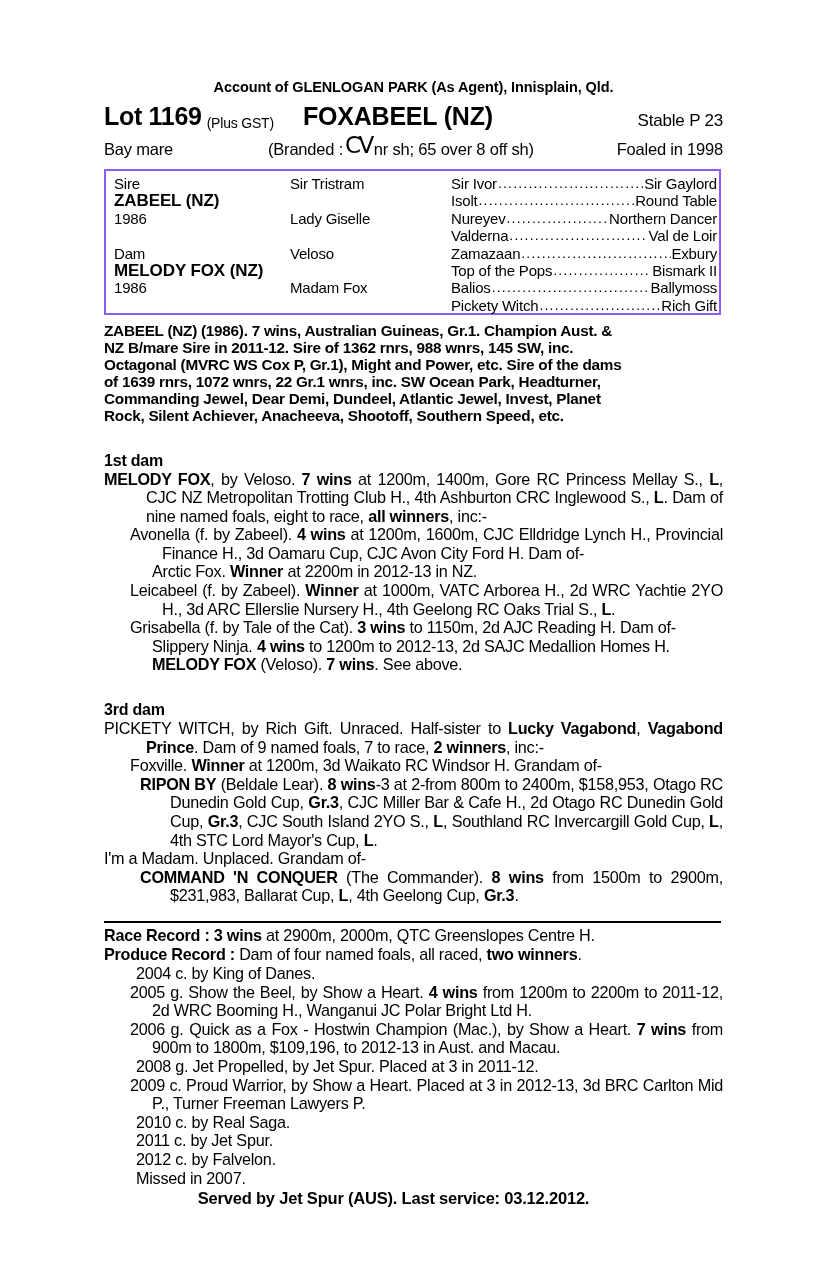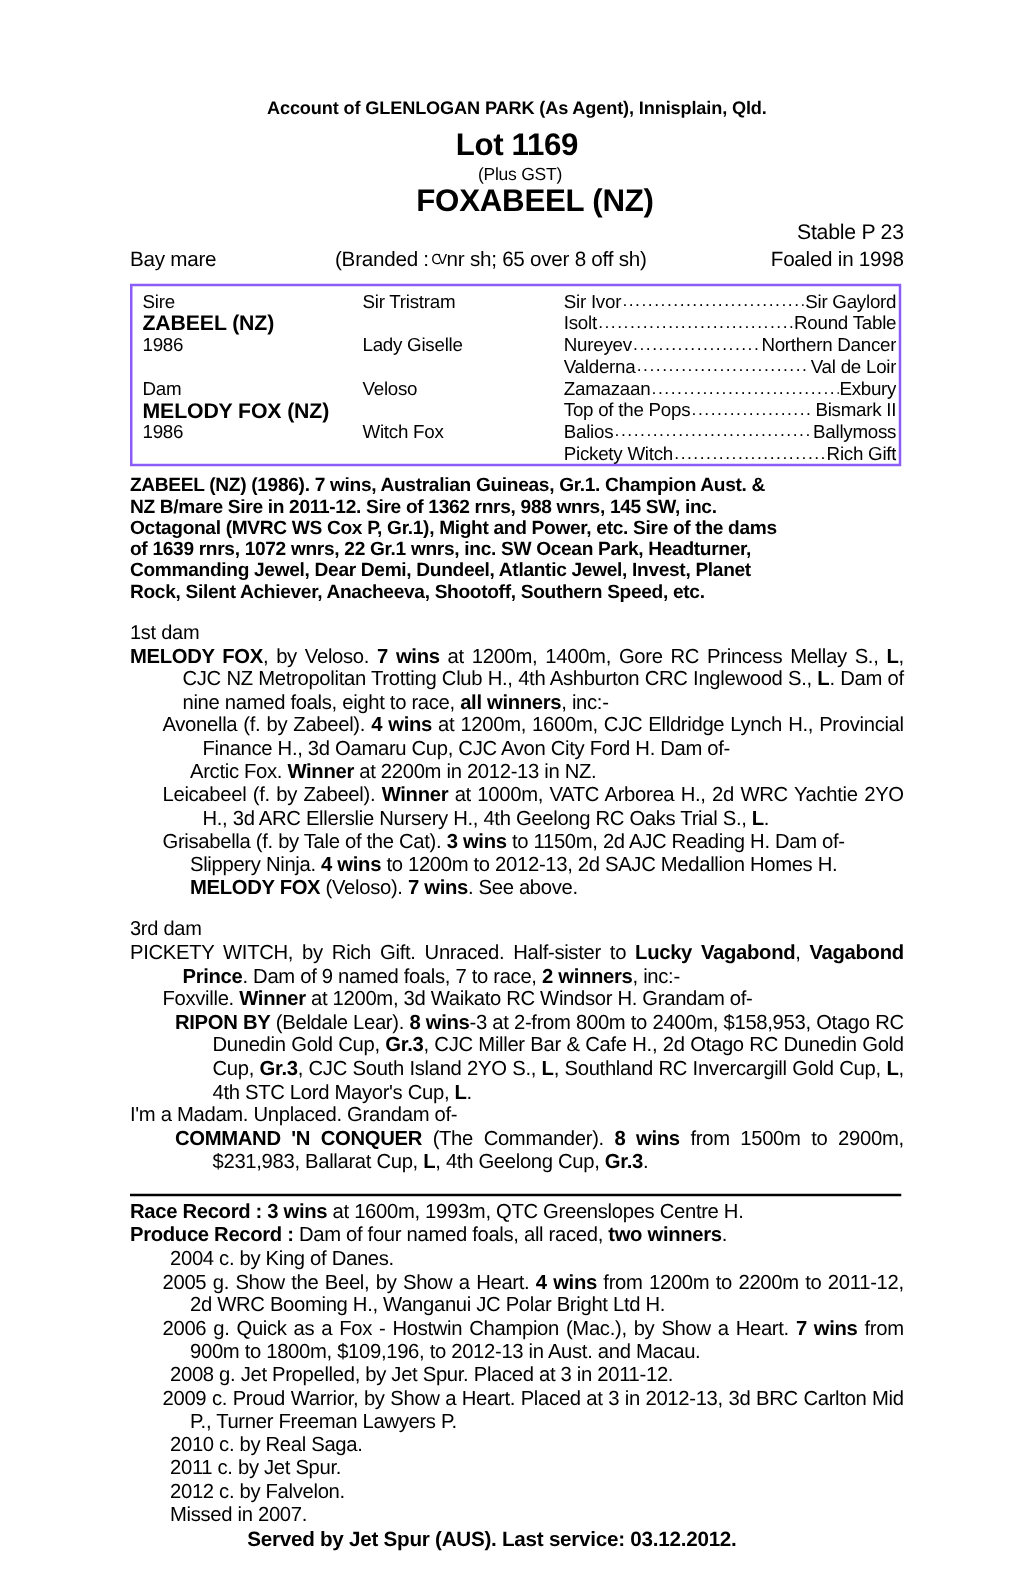--- a/index.html
+++ b/index.html
@@ -26,23 +26,22 @@
   .account-line {
     text-align: center;
     font-weight: bold;
     font-size: 14.5px;
     letter-spacing: -0.1px;
     margin-top: 80px;
     line-height: 1.1;
   }
   .lot-row {
     display: flex;
-    align-items: center;
+    align-items: flex-end;
     margin-top: 6px;
-    flex-direction: column;
   }
   .lot-no {
     font-weight: bold;
     font-size: 25px;
     letter-spacing: -0.3px;
   }
   .plus-gst {
     font-size: 14px;
     margin-left: 5px;
     letter-spacing: -0.2px;
@@ -63,21 +62,21 @@
     display: flex;
     align-items: baseline;
     font-size: 16.5px;
     margin-top: 3px;
     letter-spacing: -0.2px;
   }
   .colour-sex { width: 164px; }
   .branded { flex: 0 0 auto; }
   .brand-mark {
     font-family: "DejaVu Sans", sans-serif;
-    font-size: 11px;
+    font-size: 23px;
     letter-spacing: -2.5px;
     padding: 0 2px;
     position: relative;
     top: -2px;
   }
   .foaled { margin-left: auto; }
 
   
   .ped-table {
     margin-top: 9px;
@@ -133,23 +132,23 @@
   .sire-para {
     font-weight: bold;
     font-size: 15.3px;
     line-height: 17.1px;
     text-align: justify;
     margin-top: 7px;
     letter-spacing: -0.25px;
   }
 
   .section-head {
-    font-weight: normal;
+    font-weight: bold;
     font-size: 16px;
-    margin-top: 15px;
+    margin-top: 27px;
     margin-bottom: 0px;
     letter-spacing: -0.2px;
   }
   .para {
     font-size: 16.2px;
     line-height: 18.6px;
     letter-spacing: -0.25px;
     text-align: justify;
   }
   .para.nj { text-align: left; }
@@ -215,21 +214,21 @@
         <div class="ped-line">1986</div>
       </div>
 
       <div class="ped-col c2">
         <div class="ped-line">Sir Tristram</div>
         <div class="ped-line spacer">&nbsp;</div>
         <div class="ped-line">Lady Giselle</div>
         <div class="ped-line spacer">&nbsp;</div>
         <div class="ped-line">Veloso</div>
         <div class="ped-line spacer">&nbsp;</div>
-        <div class="ped-line">Witch Fox</div>
+        <div class="ped-line">Madam Fox</div>
       </div>
 
       <div class="ped-col c3">
         <div class="gp-row">
           <span class="gp-a">Sir Ivor</span>
           <span class="gp-dots">...................................................................</span>
           <span class="gp-b">Sir Gaylord</span>
         </div>
         <div class="gp-row">
           <span class="gp-a">Isolt</span>
@@ -318,21 +317,21 @@
     <b>RIPON BY</b><span> (Beldale Lear). </span><b>8 wins</b><span>-3 at 2-from 800m to 2400m, $158,953, Otago RC Dunedin Gold Cup, </span><b>Gr.3</b><span>, CJC Miller Bar &amp; Cafe H., 2d Otago RC Dunedin Gold Cup, </span><b>Gr.3</b><span>, CJC South Island 2YO S., </span><b>L</b><span>, Southland RC Invercargill Gold Cup, </span><b>L</b><span>, 4th STC Lord Mayor's Cup, </span><b>L</b><span>.</span>
   </div>
   <div class="para nj">I'm a Madam. Unplaced. Grandam of-</div>
   <div class="para" style="padding-left:66px; text-indent:-30px;">
     <b>COMMAND 'N CONQUER</b><span> (The Commander). </span><b>8 wins</b><span> from 1500m to 2900m, $231,983, Ballarat Cup, </span><b>L</b><span>, 4th Geelong Cup, </span><b>Gr.3</b><span>.</span>
   </div>
 
   <hr class="rule">
 
   <div class="record-line">
-    <span class="lbl">Race Record : </span><b>3 wins</b><span> at 1600m, 1993m, QTC Greenslopes Centre H.</span>
+    <span class="lbl">Race Record : </span><b>3 wins</b><span> at 2900m, 2000m, QTC Greenslopes Centre H.</span>
   </div>
   <div class="record-line">
     <span class="lbl">Produce Record : </span><span>Dam of four named foals, all raced, </span><b>two winners</b><span>.</span>
   </div>
 
   <div class="para i2 nj">2004 c. by King of Danes.</div>
   <div class="para" style="padding-left:48px; text-indent:-22px;">
     <span>2005 g. Show the Beel, by Show a Heart. </span><b>4 wins</b><span> from 1200m to 2200m to 2011-12, 2d WRC Booming H., Wanganui JC Polar Bright Ltd H.</span>
   </div>
   <div class="para" style="padding-left:48px; text-indent:-22px;">

